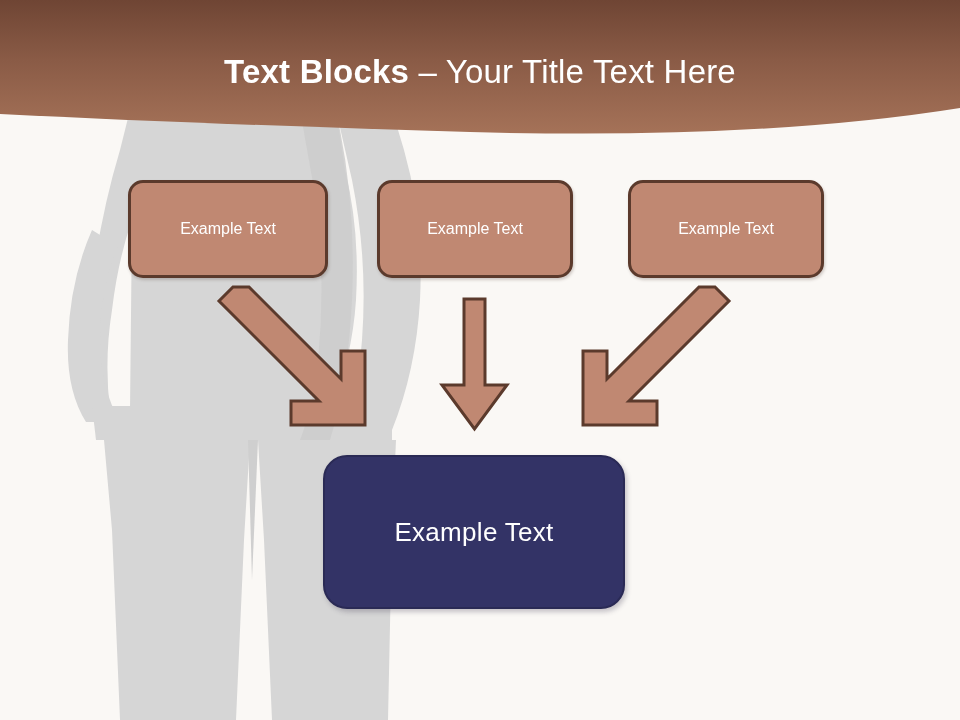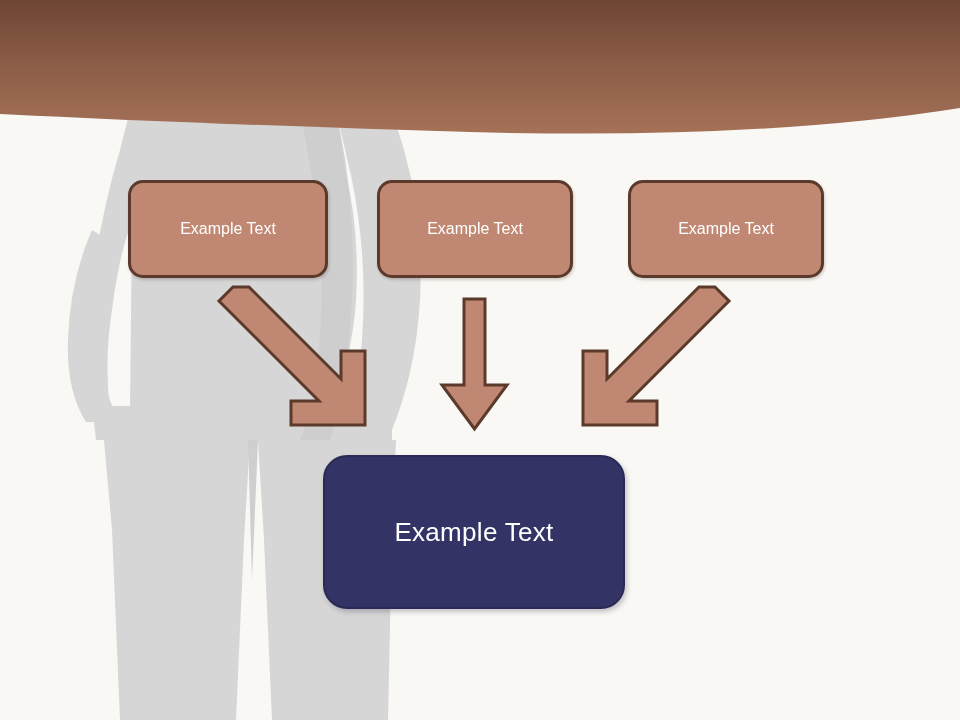--- a/index.html
+++ b/index.html
@@ -155,20 +155,23 @@
     <defs>
       <linearGradient id="headerGrad" x1="0" y1="0" x2="0" y2="1">
         <stop offset="0%" stop-color="#6F4534"></stop>
         <stop offset="45%" stop-color="#8A5B46"></stop>
         <stop offset="100%" stop-color="#A57258"></stop>
       </linearGradient>
     </defs>
     <path d="M0,0 L960,0 L960,108 Q760,140 470,132 Q200,124 0,114 Z" fill="url(#headerGrad)"></path>
   </svg>
 
+  <div class="header-title">
+    <span class="t-bold">Text Blocks</span><span class="t-light"> – </span><span class="t-light">Your Title Text Here</span>
+  </div>
 
   <div class="box-top" id="box-1">
     <span class="box-label">Example Text</span>
   </div>
   <div class="box-top" id="box-2">
     <span class="box-label">Example Text</span>
   </div>
   <div class="box-top" id="box-3">
     <span class="box-label">Example Text</span>
   </div>

